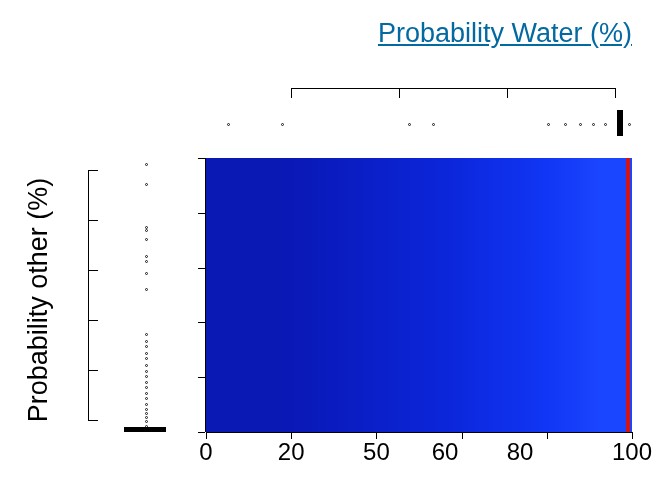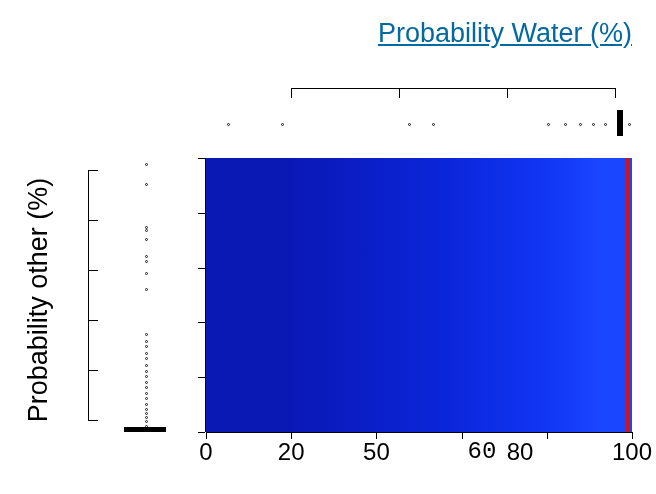--- a/index.html
+++ b/index.html
@@ -272,18 +272,18 @@
       <div class="ytick" style="top: 164.4px;"></div>
       <div class="ytick" style="top: 109.6px;"></div>
       <div class="ytick" style="top: 54.8px;"></div>
       <div class="ytick" style="top: 0px;"></div>
     </div>
 
   <div class="ylabels-holder" id="tick-label-layer">
       <div class="xticklabel" style="left: 206px;">0</div>
       <div class="xticklabel" style="left: 291.2px; text-align: center;">20</div>
       <div class="xticklabel" style="left: 376.4px;">50</div>
-      <div class="xticklabel" style="left: 482px; font-family: Liberation Mono, monospace;">60</div>
+      <div class="xticklabel" style="left: 445px;">60</div>
       <div class="xticklabel" style="left: 520px;">80</div>
       <div class="xticklabel" style="left: 632px;">100</div>
     </div>
 
 </div>
 
 </body></html>

